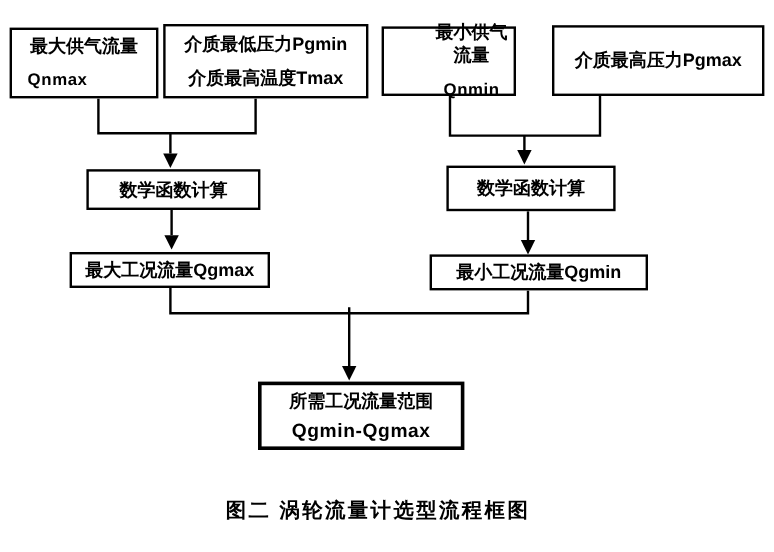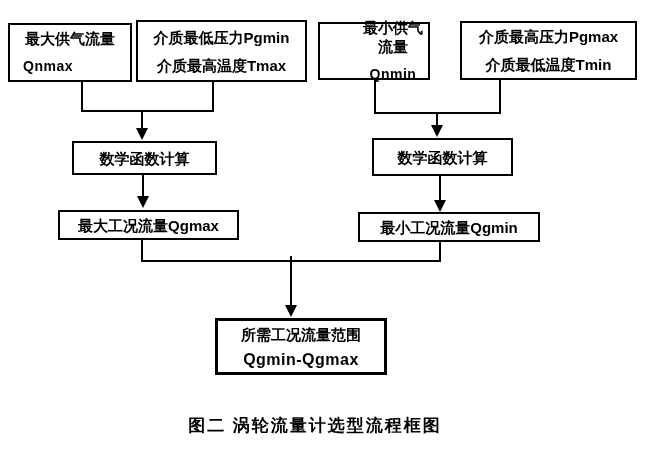--- a/index.html
+++ b/index.html
@@ -106,32 +106,31 @@
     <span>介质最高温度Tmax</span>
   </div>
 
   <div class="box" style="left:318px; top:22px; width:112px; height:58px;padding-left:38px;">
     <span>最小供气流量</span>
     <span class="latin">Qnmin</span>
   </div>
 
   <div class="box" style="left:460px; top:21px; width:177px; height:59px;">
     <span>介质最高压力Pgmax</span>
-    <span>介质最低温度Tmin</span>
   </div>
 
   <div class="box single" style="left:72px; top:141px; width:145px; height:34px;">
     <span>数学函数计算</span>
   </div>
 
   <div class="box single" style="left:372px; top:138px; width:141px; height:38px;">
     <span>数学函数计算</span>
   </div>
 
-  <div class="box single" style="left:58px; top:210px; width:181px; height:30px;">
+  <div class="box single" style="left:58px; top:210px; width:167px; height:30px;">
     <span>最大工况流量Qgmax</span>
   </div>
 
   <div class="box single" style="left:358px; top:212px; width:182px; height:30px;">
     <span>最小工况流量Qgmin</span>
   </div>
 
   <div class="box thick" style="left:215px; top:318px; width:172px; height:57px; gap:6px;">
     <span>所需工况流量范围</span>
     <span class="latin" style="font-size:16px;">Qgmin-Qgmax</span>

